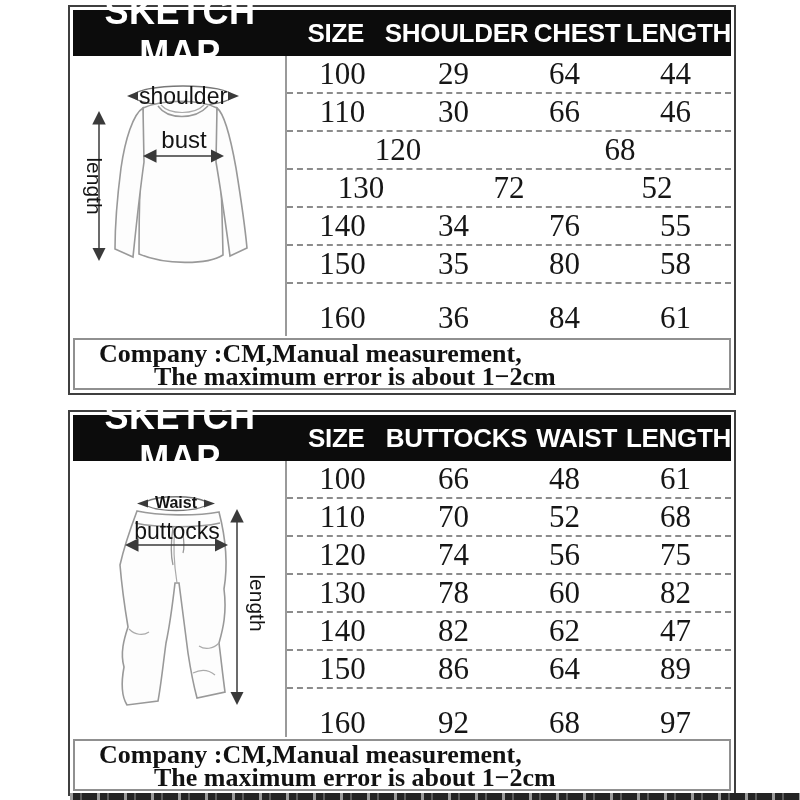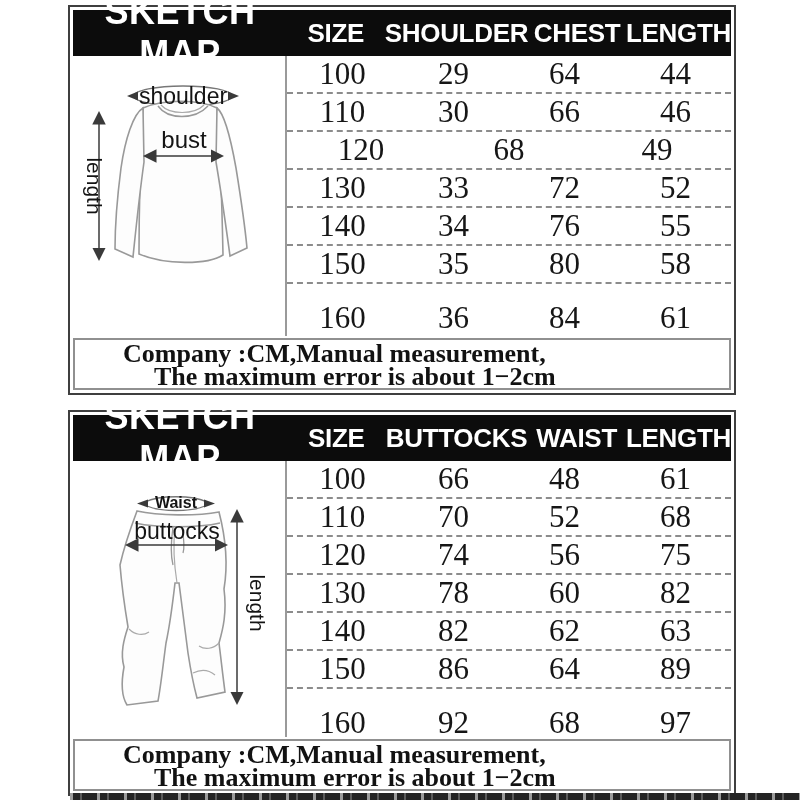--- a/index.html
+++ b/index.html
@@ -16,21 +16,21 @@
   .t2 .tbl-body{height:276px;}
   .sketch-cell{width:212px;border-right:2px solid #9a9a9a;position:relative;}
   .sketch-cell svg{display:block;width:100%;height:100%;}
   .data-grid{flex:1;display:flex;flex-direction:column;font-family:Liberation Serif, serif;}
   .data-row{flex:1;display:flex;align-items:center;border-bottom:2px dashed #8c8c8c;}
   .data-row:last-child{border-bottom:none;margin-top:16px;}
   .data-cell{flex:1;text-align:center;font-size:31px;color:#161616;}
   .tbl-footer{margin:2px 3px 3px 3px;height:46px;border:2px solid #909090;
       font-family:"Liberation Serif",serif;font-weight:bold;color:#121212;
       font-size:26px;line-height:23px;padding-top:2px;box-sizing:content-box;overflow:hidden;}
-  .foot-line1{padding-left:48px;}
+  .foot-line1{padding-left:24px;}
   .foot-line2{padding-left:79px;}
   .bottom-strip{position:absolute;left:70px;right:0;top:793px;height:7px;background:#242424;
       background-image:repeating-linear-gradient(90deg,rgba(255,255,255,.55) 0 3px,rgba(255,255,255,0) 3px 10px,rgba(255,255,255,.25) 10px 12px,rgba(255,255,255,0) 12px 27px);}
   .sk-text{fill:#141414;font-family:"Liberation Sans",sans-serif;}
 </style>
 </head>
 <body>
 
 <div class="canvas">
 
@@ -84,25 +84,23 @@
           </div>
           <div class="data-row">
             <div class="data-cell">110</div>
             <div class="data-cell">30</div>
             <div class="data-cell">66</div>
             <div class="data-cell">46</div>
           </div>
           <div class="data-row">
             <div class="data-cell">120</div>
             <div class="data-cell">68</div>
-            <div class="data-cell">49</div>
           </div>
           <div class="data-row">
             <div class="data-cell">130</div>
-            <div class="data-cell">33</div>
             <div class="data-cell">72</div>
             <div class="data-cell">52</div>
           </div>
           <div class="data-row">
             <div class="data-cell">140</div>
             <div class="data-cell">34</div>
             <div class="data-cell">76</div>
             <div class="data-cell">55</div>
           </div>
           <div class="data-row">
@@ -195,21 +193,21 @@
           <div class="data-row">
             <div class="data-cell">130</div>
             <div class="data-cell">78</div>
             <div class="data-cell">60</div>
             <div class="data-cell">82</div>
           </div>
           <div class="data-row">
             <div class="data-cell">140</div>
             <div class="data-cell">82</div>
             <div class="data-cell">62</div>
-            <div class="data-cell">63</div>
+            <div class="data-cell">47</div>
           </div>
           <div class="data-row">
             <div class="data-cell">150</div>
             <div class="data-cell">86</div>
             <div class="data-cell">64</div>
             <div class="data-cell">89</div>
           </div>
           <div class="data-row">
             <div class="data-cell">160</div>
             <div class="data-cell">92</div>

